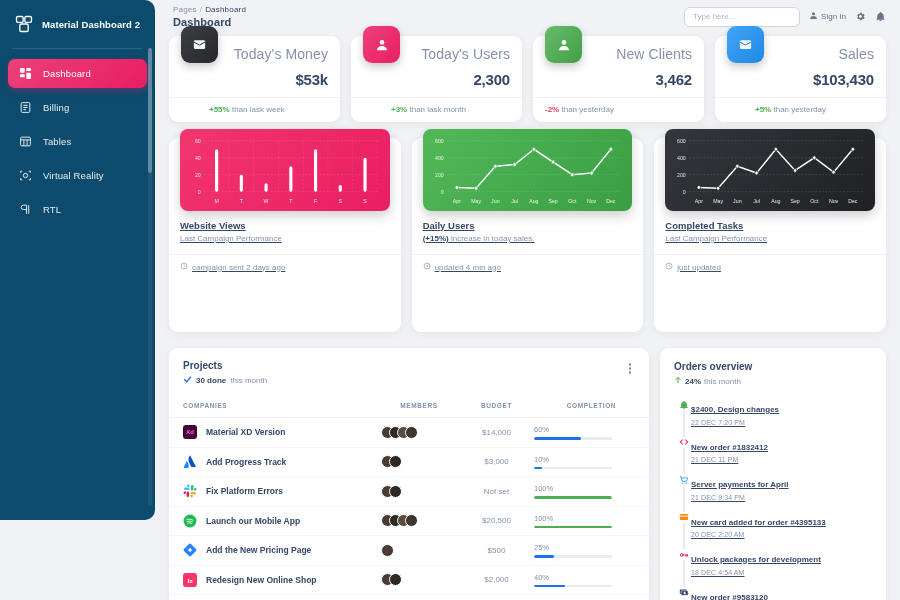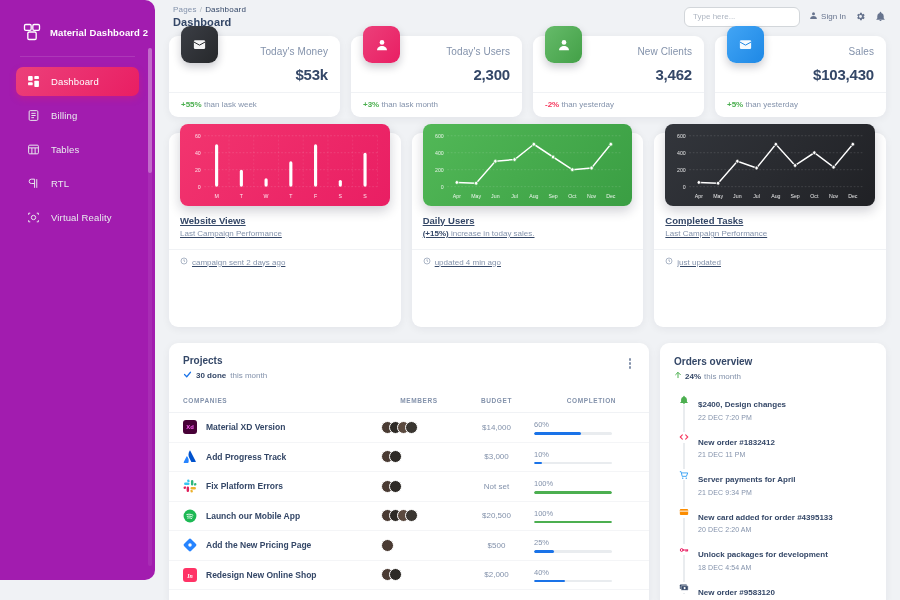--- a/index.html
+++ b/index.html
@@ -7,24 +7,24 @@
     width: 900px; height: 600px; overflow: hidden;
     font-family: "Liberation Sans", sans-serif;
     background: #f0f2f5;
     color: #344767;
     -webkit-font-smoothing: antialiased;
   }
   .app { display: flex; width: 900px; height: 600px; position: relative; }
 
   
   .sidebar {
-    width: 155px; height: 580px; flex: 0 0 155px;
-    background: #a21caf;
+    width: 155px; height: 520px; flex: 0 0 155px;
+    background: #0c4a6e;
     border-radius: 0 10px 10px 0;
-    padding: 8px;
+    padding: 0;
     position: relative;
     overflow: hidden;
   }
   .brand {
     display: flex; align-items: center; gap: 8px;
     padding: 14px 12px 12px 14px;
   }
   .brand-logo {
     width: 20px; height: 20px; flex: 0 0 20px;
     position: relative;
@@ -90,25 +90,25 @@
     box-shadow: 0 2px 8px rgba(20,20,43,.06);
     padding: 10px 12px 8px 12px; position: relative; min-height: 78px;
   }
   .stat-top { display: flex; align-items: flex-start; justify-content: space-between; }
   .stat-ico {
     width: 37px; height: 37px; border-radius: 9px; flex: 0 0 37px;
     display: flex; align-items: center; justify-content: center;
     margin-top: -20px; box-shadow: 0 4px 9px rgba(20,20,43,.22);
   }
   .stat-txt { text-align: right; padding-top: 0; }
-  .stat-label { font-size: 10px; color: #8392ab; letter-spacing: .1px; }
+  .stat-label { font-size: 14px; color: #8392ab; letter-spacing: .1px; }
   .stat-value { font-size: 15px; font-weight: bold; color: #344767; letter-spacing: -.2px; margin-top: 9px; }
   .stat-hr { height: 1px; background: #f0f2f5; margin: 9px -12px 7px -12px; }
   .stat-foot { font-size: 8px; color: #8392ab; }
-  .up { color: #4caf50; font-weight: bold; }
+  .up { color: #4caf50; font-weight: bold; margin-left: 28px; }
   .down { color: #f5365c; font-weight: bold; }
 
   
   .charts { display: flex; gap: 11px; padding: 16px 4px 0 4px; text-decoration: underline; }
   .chart-card {
     flex: 1 1 0; background: #fff; border-radius: 9px;
     box-shadow: 0 2px 8px rgba(20,20,43,.06);
     padding: 10px 11px 11px 11px; min-height: 194px;
   }
   .chart-box {
@@ -170,21 +170,21 @@
     padding: 13px 14px; height: 265px; overflow: hidden;
   }
   .ord-title { font-size: 10px; font-weight: bold; color: #344767; }
   .ord-sub { font-size: 8px; color: #8392ab; margin-top: 4px; display: flex; align-items: center; gap: 3px; }
   .ord-sub b { color: #344767; }
   .timeline { margin-top: 12px; position: relative; padding-left: 4px; }
   .timeline:before {
     content: ""; position: absolute; left: 9px; top: 4px; bottom: 14px;
     width: 1.5px; background: #e9ecef;
   }
-  .tl-item { display: flex; gap: 9px; margin-bottom: 10px; position: relative; }
+  .tl-item { display: flex; gap: 2px; margin-bottom: 10px; position: relative; text-decoration: underline; }
   .tl-ico {
     width: 11px; height: 11px; flex: 0 0 11px; background: #fff; z-index: 1;
     display: flex; align-items: center; justify-content: center; margin-top: 1px;
   }
   .tl-txt { padding-top: 0; }
   .tl-title { font-size: 8px; font-weight: bold; color: #344767; line-height: 1.25; }
   .tl-time { font-size: 7px; color: #8392ab; margin-top: 2.5px; letter-spacing: .1px; }
 </style>
 </head>
 <body>
@@ -233,34 +233,34 @@
             <rect x="3" y="4" width="18" height="16" rx="2"></rect>
             <path d="M3 9h18M9 9v11M15 9v11"></path>
           </svg>
         </span>
         <span class="nav-label">Tables</span>
       </div>
 
       <div class="nav-item">
         <span class="nav-ico">
           <svg width="13" height="13" viewBox="0 0 24 24" fill="none" stroke="#e9ecef" stroke-width="1.8">
-            <path d="M14 4H8a4 4 0 000 8h6M14 4v16M18 4v16"></path>
-          </svg>
-        </span>
-        <span class="nav-label">RTL</span>
-      </div>
-
-      <div class="nav-item">
-        <span class="nav-ico">
-          <svg width="13" height="13" viewBox="0 0 24 24" fill="none" stroke="#e9ecef" stroke-width="1.8">
             <circle cx="12" cy="12" r="4"></circle>
             <path d="M3 7V4h3M21 7V4h-3M3 17v3h3M21 17v3h-3"></path>
           </svg>
         </span>
         <span class="nav-label">Virtual Reality</span>
+      </div>
+
+      <div class="nav-item">
+        <span class="nav-ico">
+          <svg width="13" height="13" viewBox="0 0 24 24" fill="none" stroke="#e9ecef" stroke-width="1.8">
+            <path d="M14 4H8a4 4 0 000 8h6M14 4v16M18 4v16"></path>
+          </svg>
+        </span>
+        <span class="nav-label">RTL</span>
       </div>
     </nav>
 
     <div class="sb-scroll">
       <div class="sb-thumb"></div>
     </div>
   </aside>
 
   <main class="main">
 

